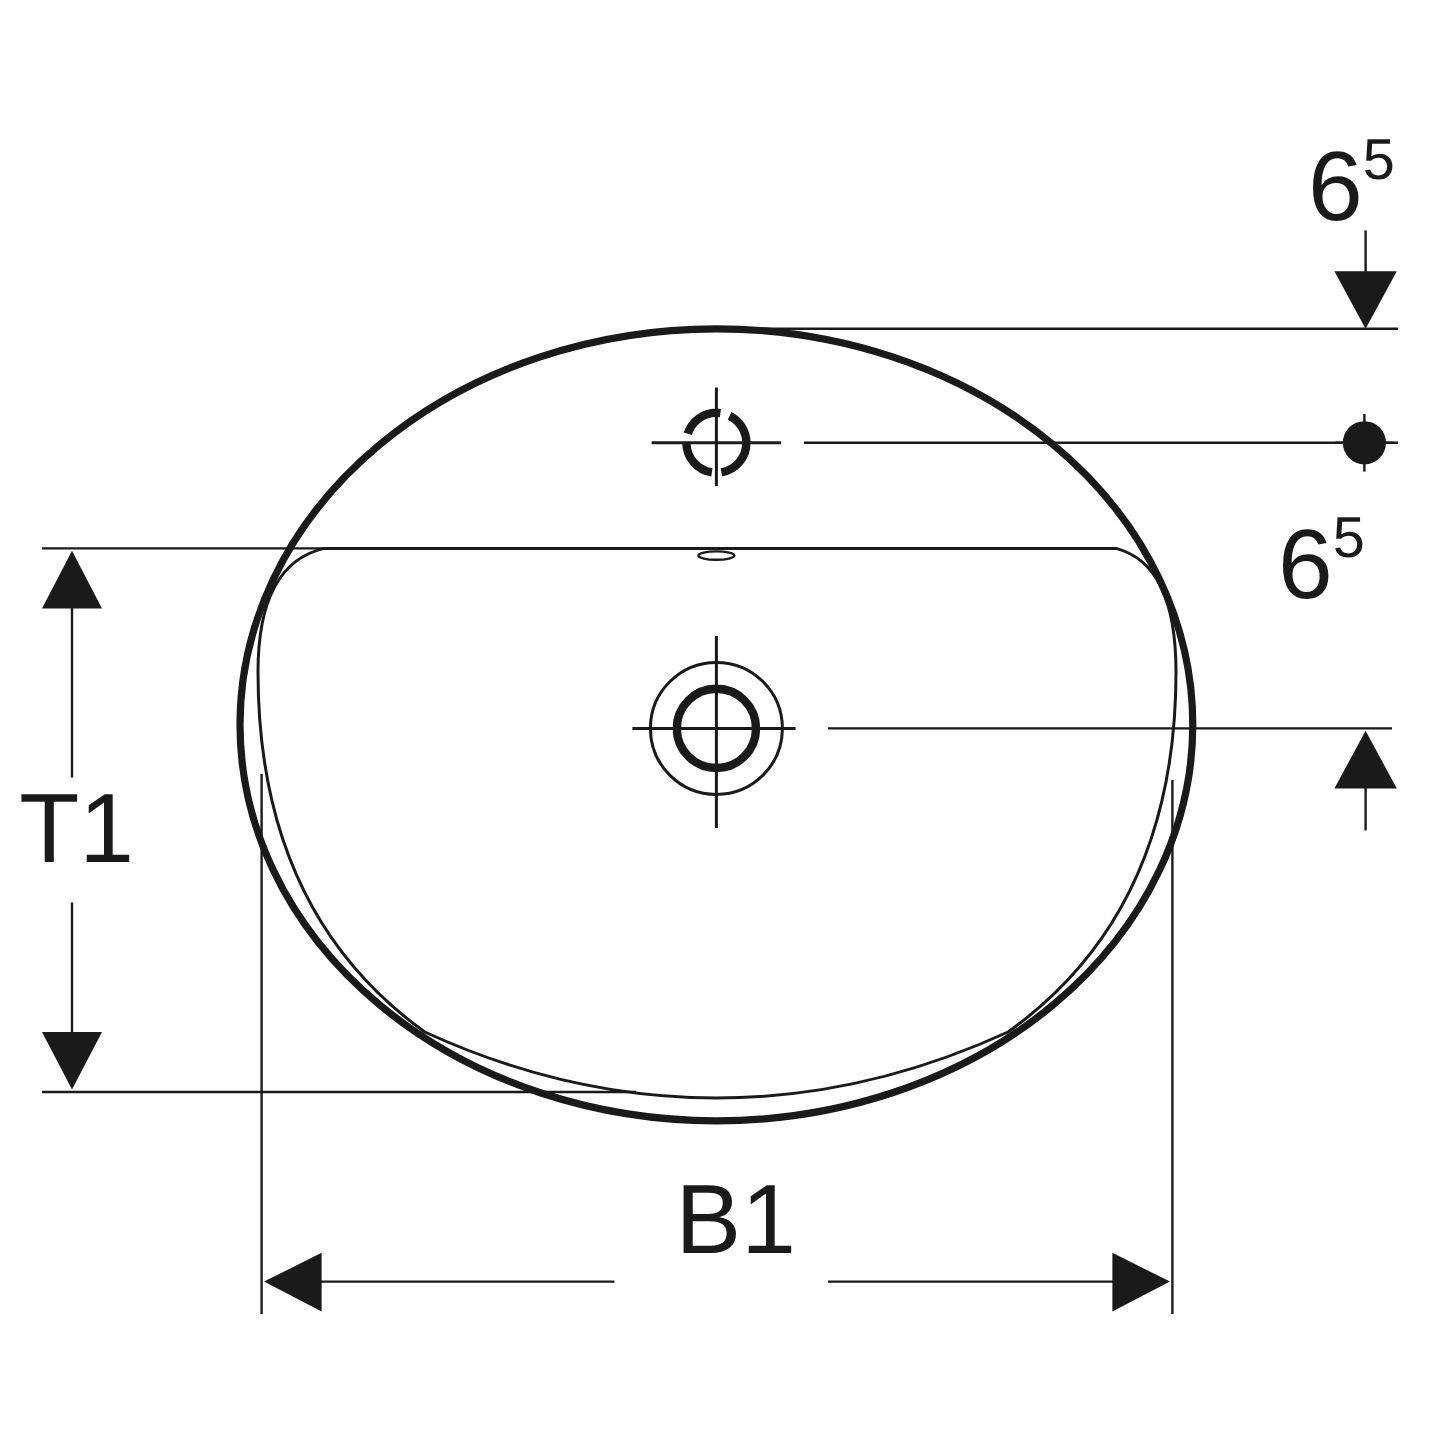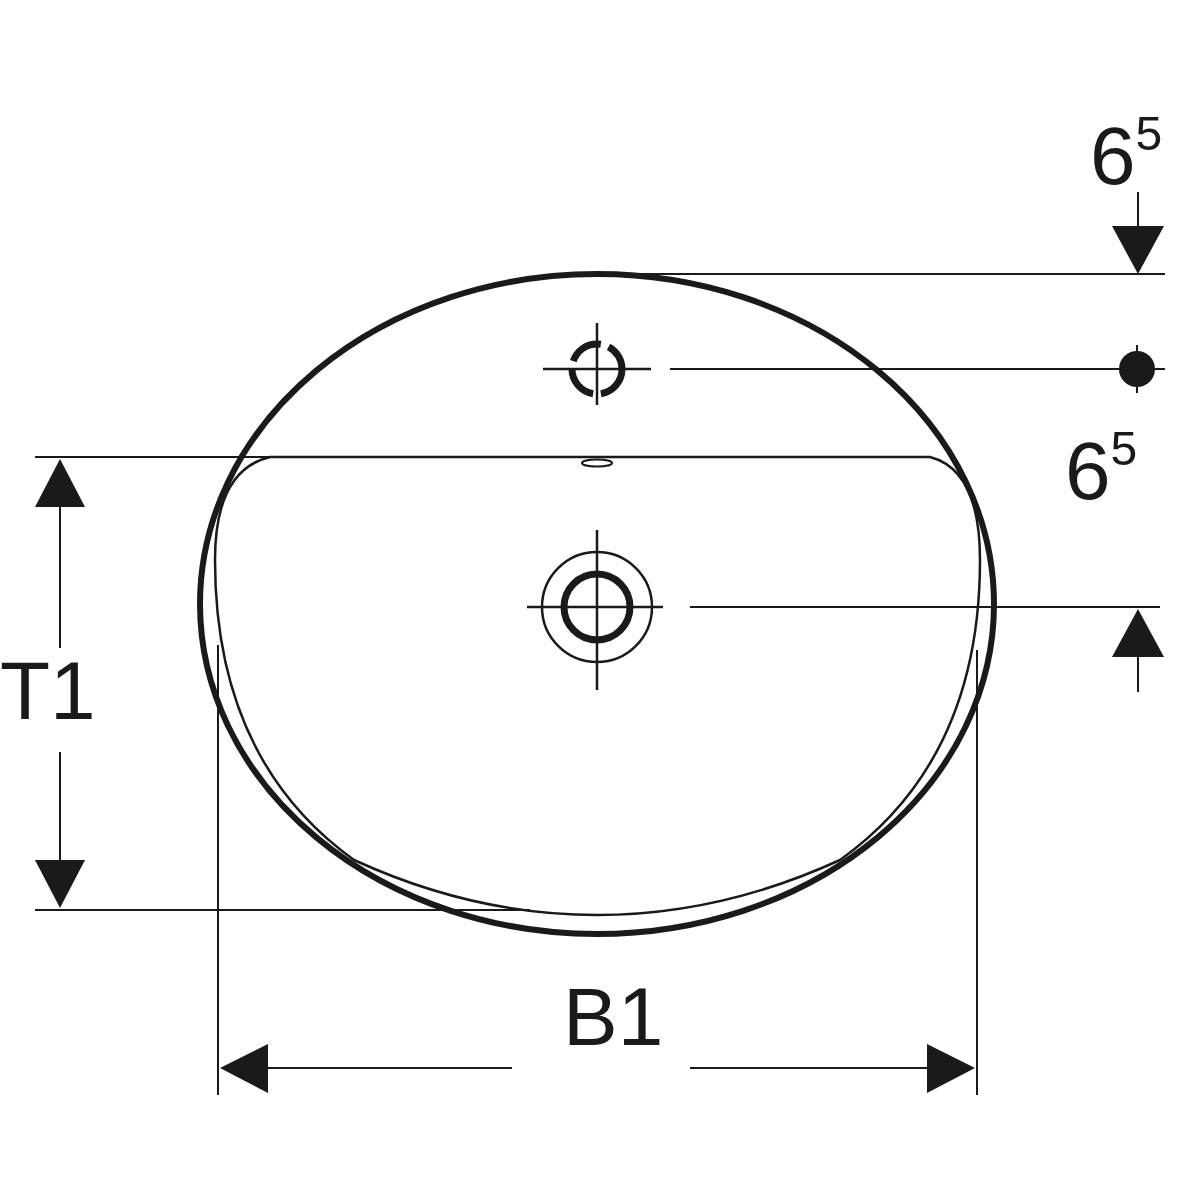--- a/index.html
+++ b/index.html
@@ -60,21 +60,21 @@
     <polygon points="1138,274 1112,226 1164,226"></polygon>
     <polygon points="1138,609 1112,657 1164,657"></polygon>
     <circle cx="1137" cy="369" r="18"></circle>
   </g>
   <g stroke="#1a1a1a" stroke-width="2">
     <line x1="1137" y1="345" x2="1137" y2="393"></line>
     <line x1="1113" y1="369" x2="1161" y2="369"></line>
   </g>
 </svg>
 
-<div class="lbl big" style="left:0px;top:650px;text-align:center;">T1</div>
+<div class="lbl big" style="left:16px;top:650px;text-align:center;">T1</div>
 <div class="lbl big" style="left:563px;top:976px;">B1</div>
 
 <div class="lbl" style="left:1090px;top:115px;">
   <span class="big">6</span><span class="sup">5</span>
 </div>
 <div class="lbl" style="left:1065px;top:430px;">
   <span class="big">6</span><span class="sup">5</span>
 </div>
 
 </body></html>

